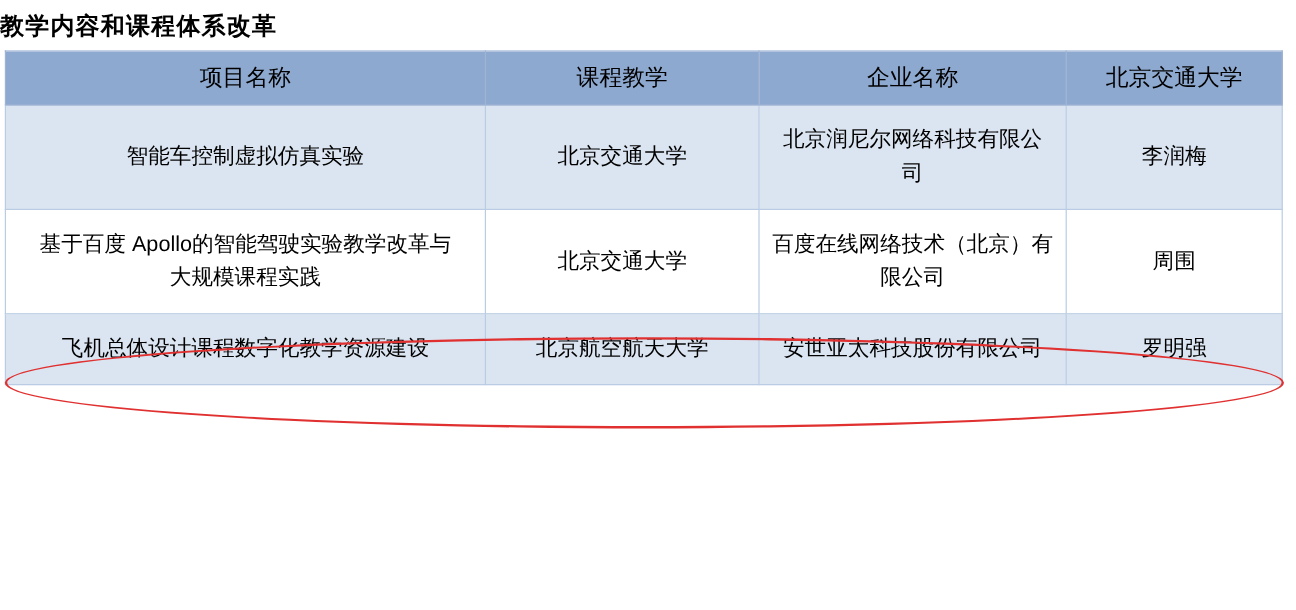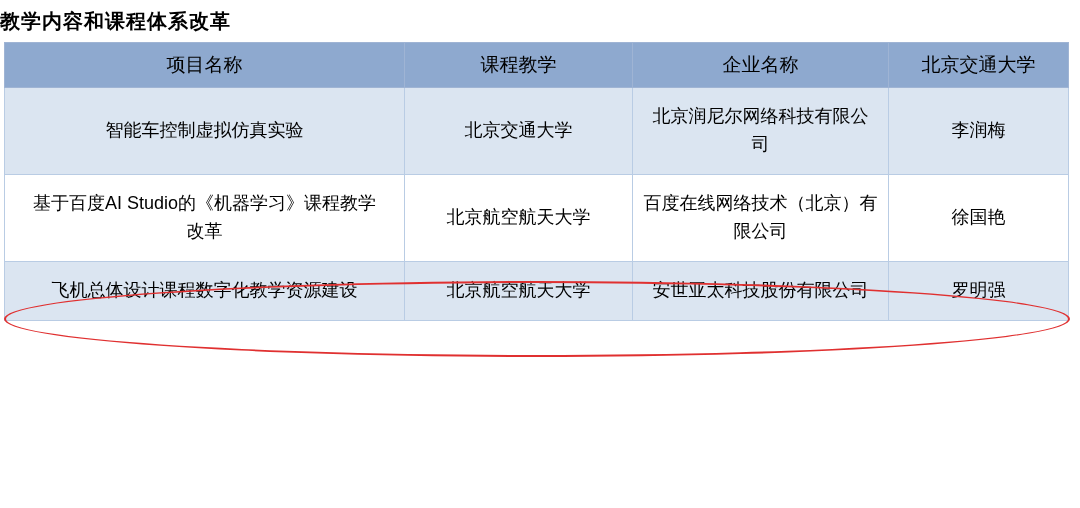--- a/index.html
+++ b/index.html
@@ -124,32 +124,32 @@
         <td>
             <span class="cell-text">北京润尼尔网络科技有限公
 司</span>
           </td>
         <td>
             <span class="cell-text">李润梅</span>
           </td>
       </tr>
       <tr class="band-light row-tall">
         <td>
-            <span class="cell-text">基于百度AI Studio的《机器学习》课程教学
-改革</span>
+            <span class="cell-text">基于百度 Apollo的智能驾驶实验教学改革与
+大规模课程实践</span>
           </td>
         <td>
-            <span class="cell-text">北京航空航天大学</span>
+            <span class="cell-text">北京交通大学</span>
           </td>
         <td>
             <span class="cell-text">百度在线网络技术（北京）有
 限公司</span>
           </td>
         <td>
-            <span class="cell-text">徐国艳</span>
+            <span class="cell-text">周围</span>
           </td>
       </tr>
       <tr class="band-dark row-short">
         <td>
             <span class="cell-text">飞机总体设计课程数字化教学资源建设</span>
           </td>
         <td>
             <span class="cell-text">北京航空航天大学</span>
           </td>
         <td>

